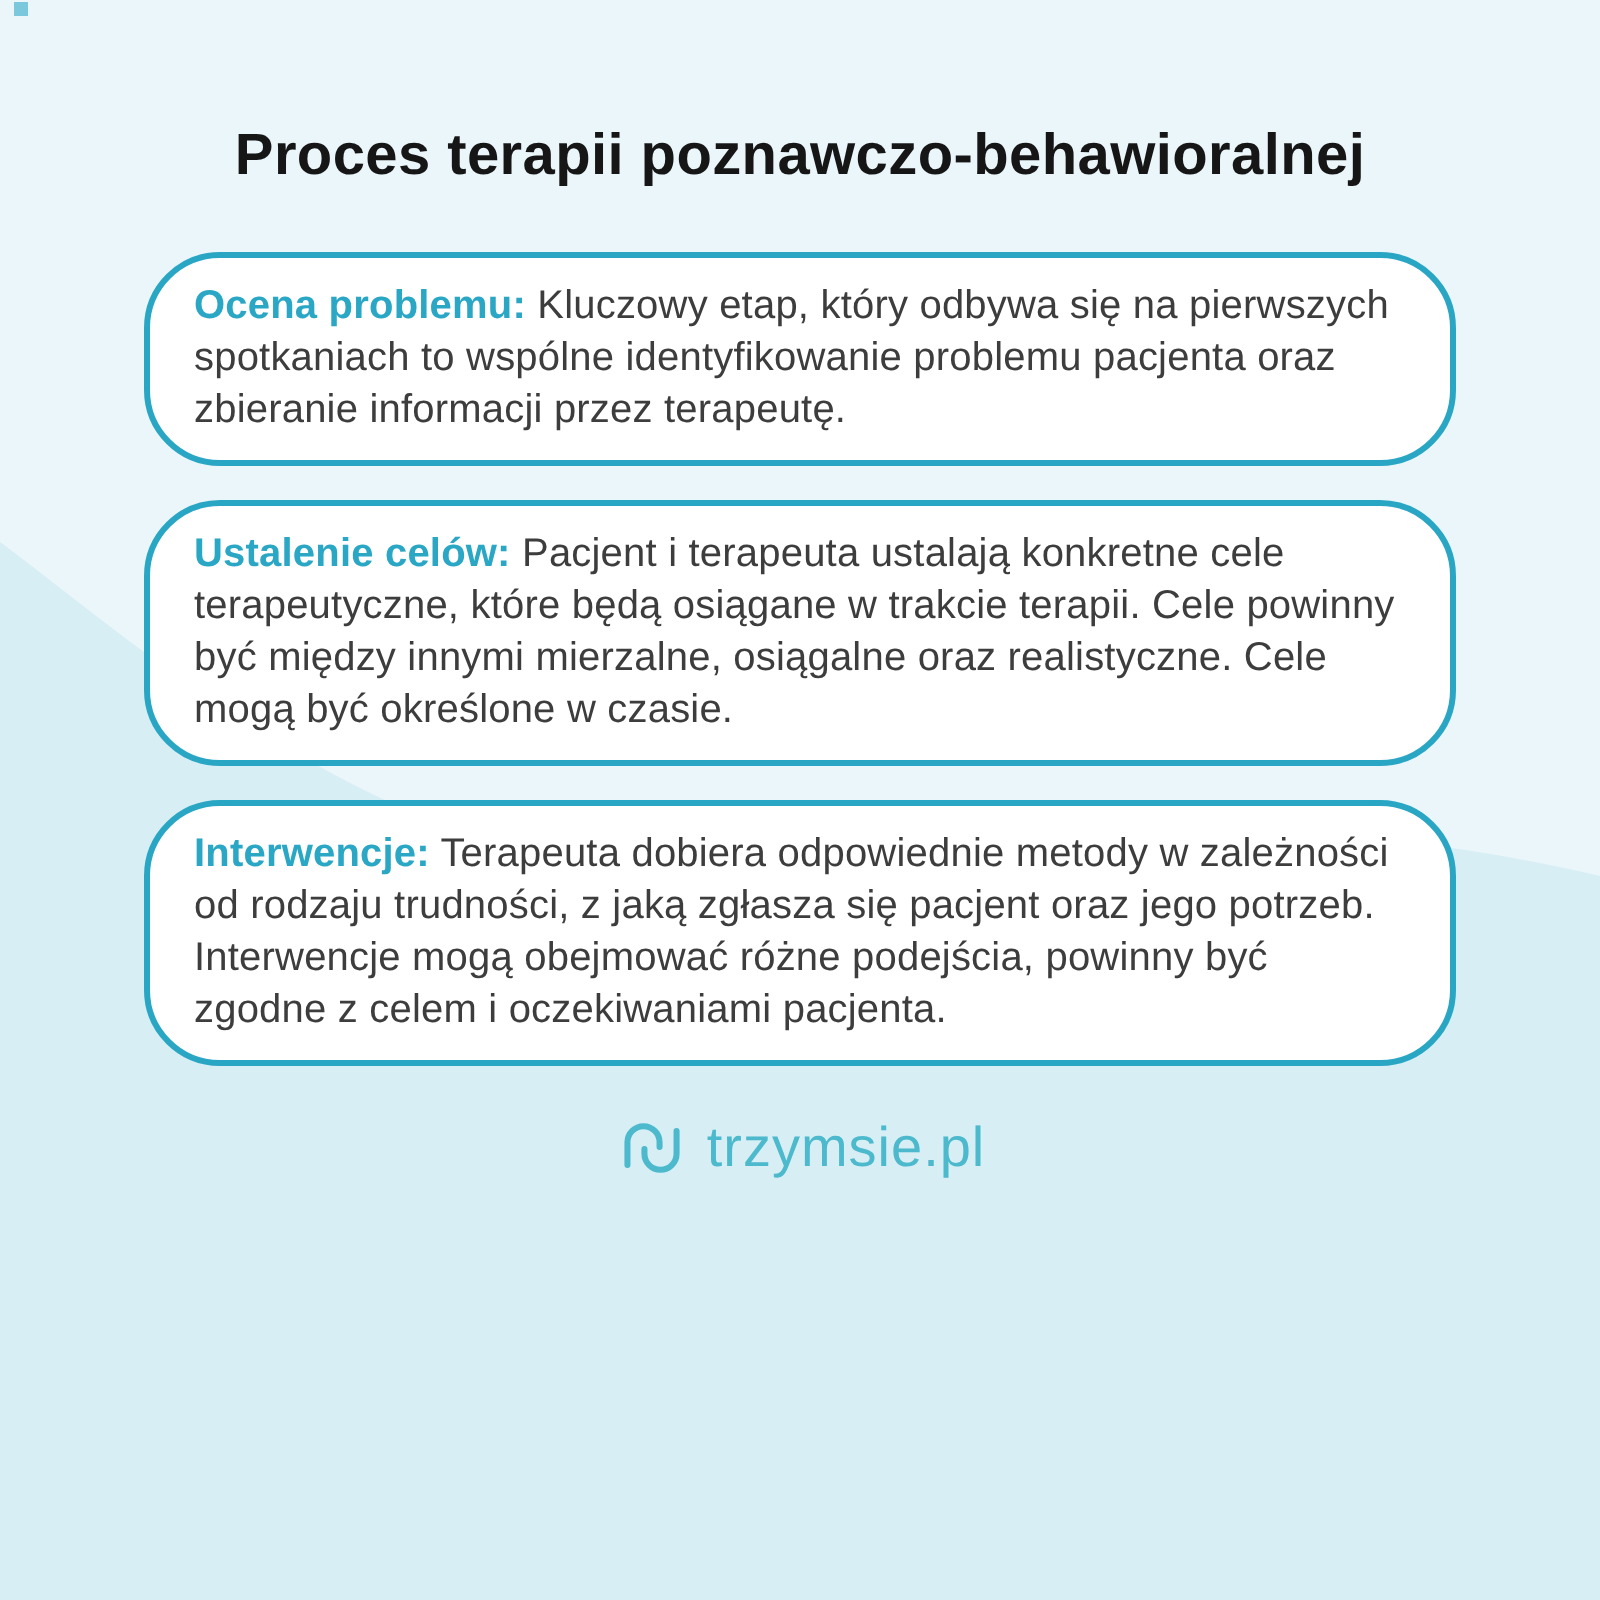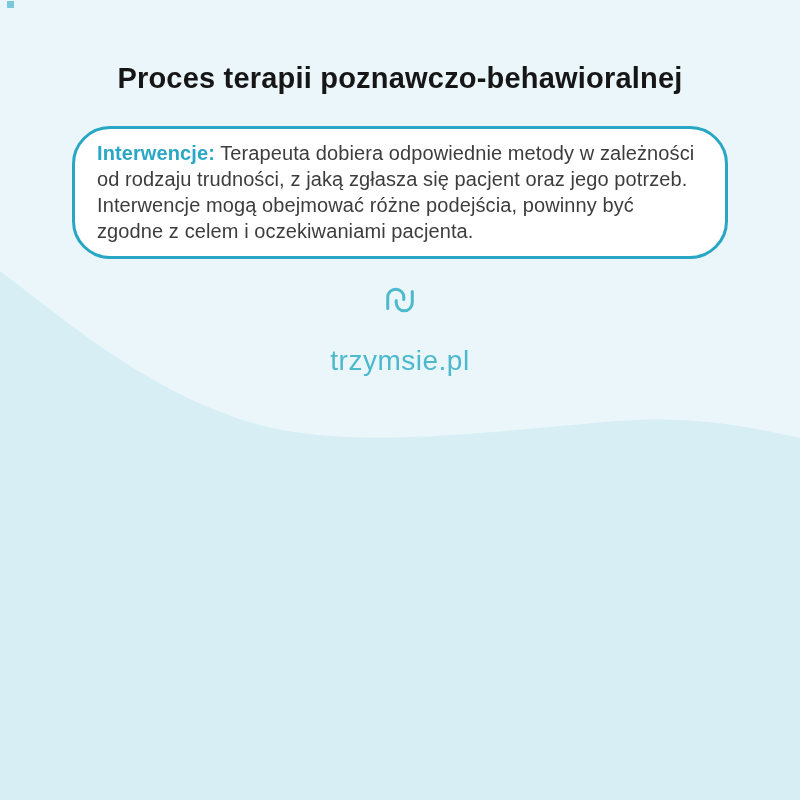--- a/index.html
+++ b/index.html
@@ -55,22 +55,21 @@
   }
   .card-label {
     color: #2ba7c6;
     font-weight: 700;
   }
   .footer {
     margin-top: 24px;
     display: flex;
     align-items: center;
     justify-content: center;
-    gap: 28px;
-    flex-direction: column;
+    gap: 8px;
   }
   .logo-icon { display: inline-flex; }
   .logo-text {
     font-size: 28px;
     color: #4db9cc;
     letter-spacing: 0.5px;
   }
 </style>
 </head>
 <body>
@@ -79,21 +78,29 @@
   <rect x="0" y="0" width="800" height="800" fill="#d7eef5"></rect>
   <path d="M0 0 H800 V438 C750 427 693 415 618 421 C498 430 358 452 256 424 C145 392 58 314 0 271 Z" fill="#eaf6fa"></path>
 </svg>
 
 <div class="corner-mark"></div>
 
 <div class="content">
 
   <h1 class="page-title">Proces terapii poznawczo-behawioralnej</h1>
 
+  <div class="card">
+    <span class="card-label">Ocena problemu:</span>
+    <span class="card-text">Kluczowy etap, który odbywa się na pierwszych spotkaniach to wspólne identyfikowanie problemu pacjenta oraz zbieranie informacji przez terapeutę.</span>
+  </div>
 
+  <div class="card">
+    <span class="card-label">Ustalenie celów:</span>
+    <span class="card-text">Pacjent i terapeuta ustalają konkretne cele terapeutyczne, które będą osiągane w trakcie terapii. Cele powinny być między innymi mierzalne, osiągalne oraz realistyczne. Cele mogą być określone w czasie.</span>
+  </div>
 
   <div class="card">
     <span class="card-label">Interwencje:</span>
     <span class="card-text">Terapeuta dobiera odpowiednie metody w zależności od rodzaju trudności, z jaką zgłasza się pacjent oraz jego potrzeb. Interwencje mogą obejmować różne podejścia, powinny być zgodne z celem i oczekiwaniami pacjenta.</span>
   </div>
 
 
   <div class="footer">
     <span class="logo-icon">
       <svg width="38" height="34" viewBox="0 0 40 36" fill="none" aria-hidden="true">

